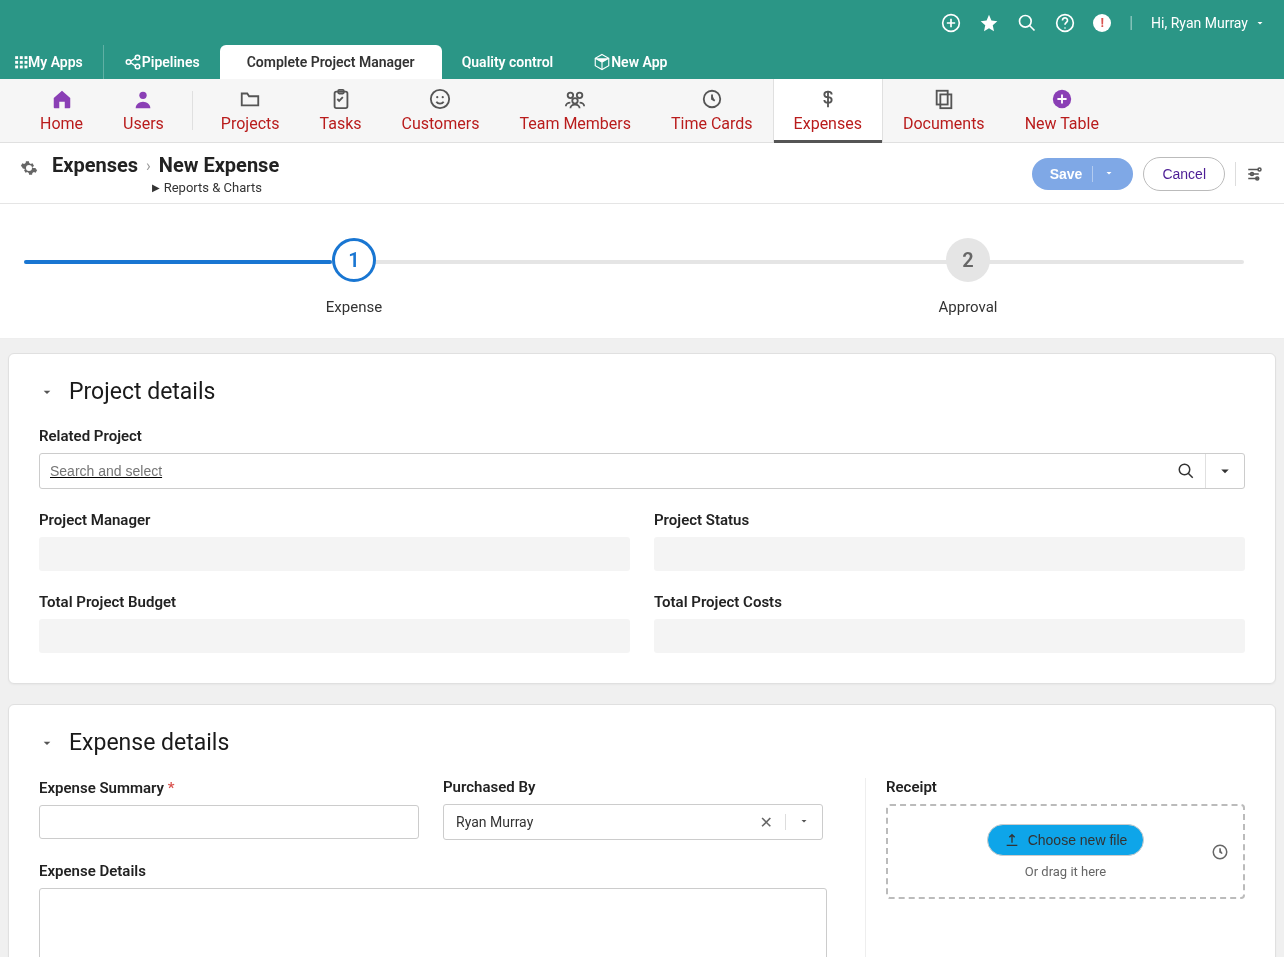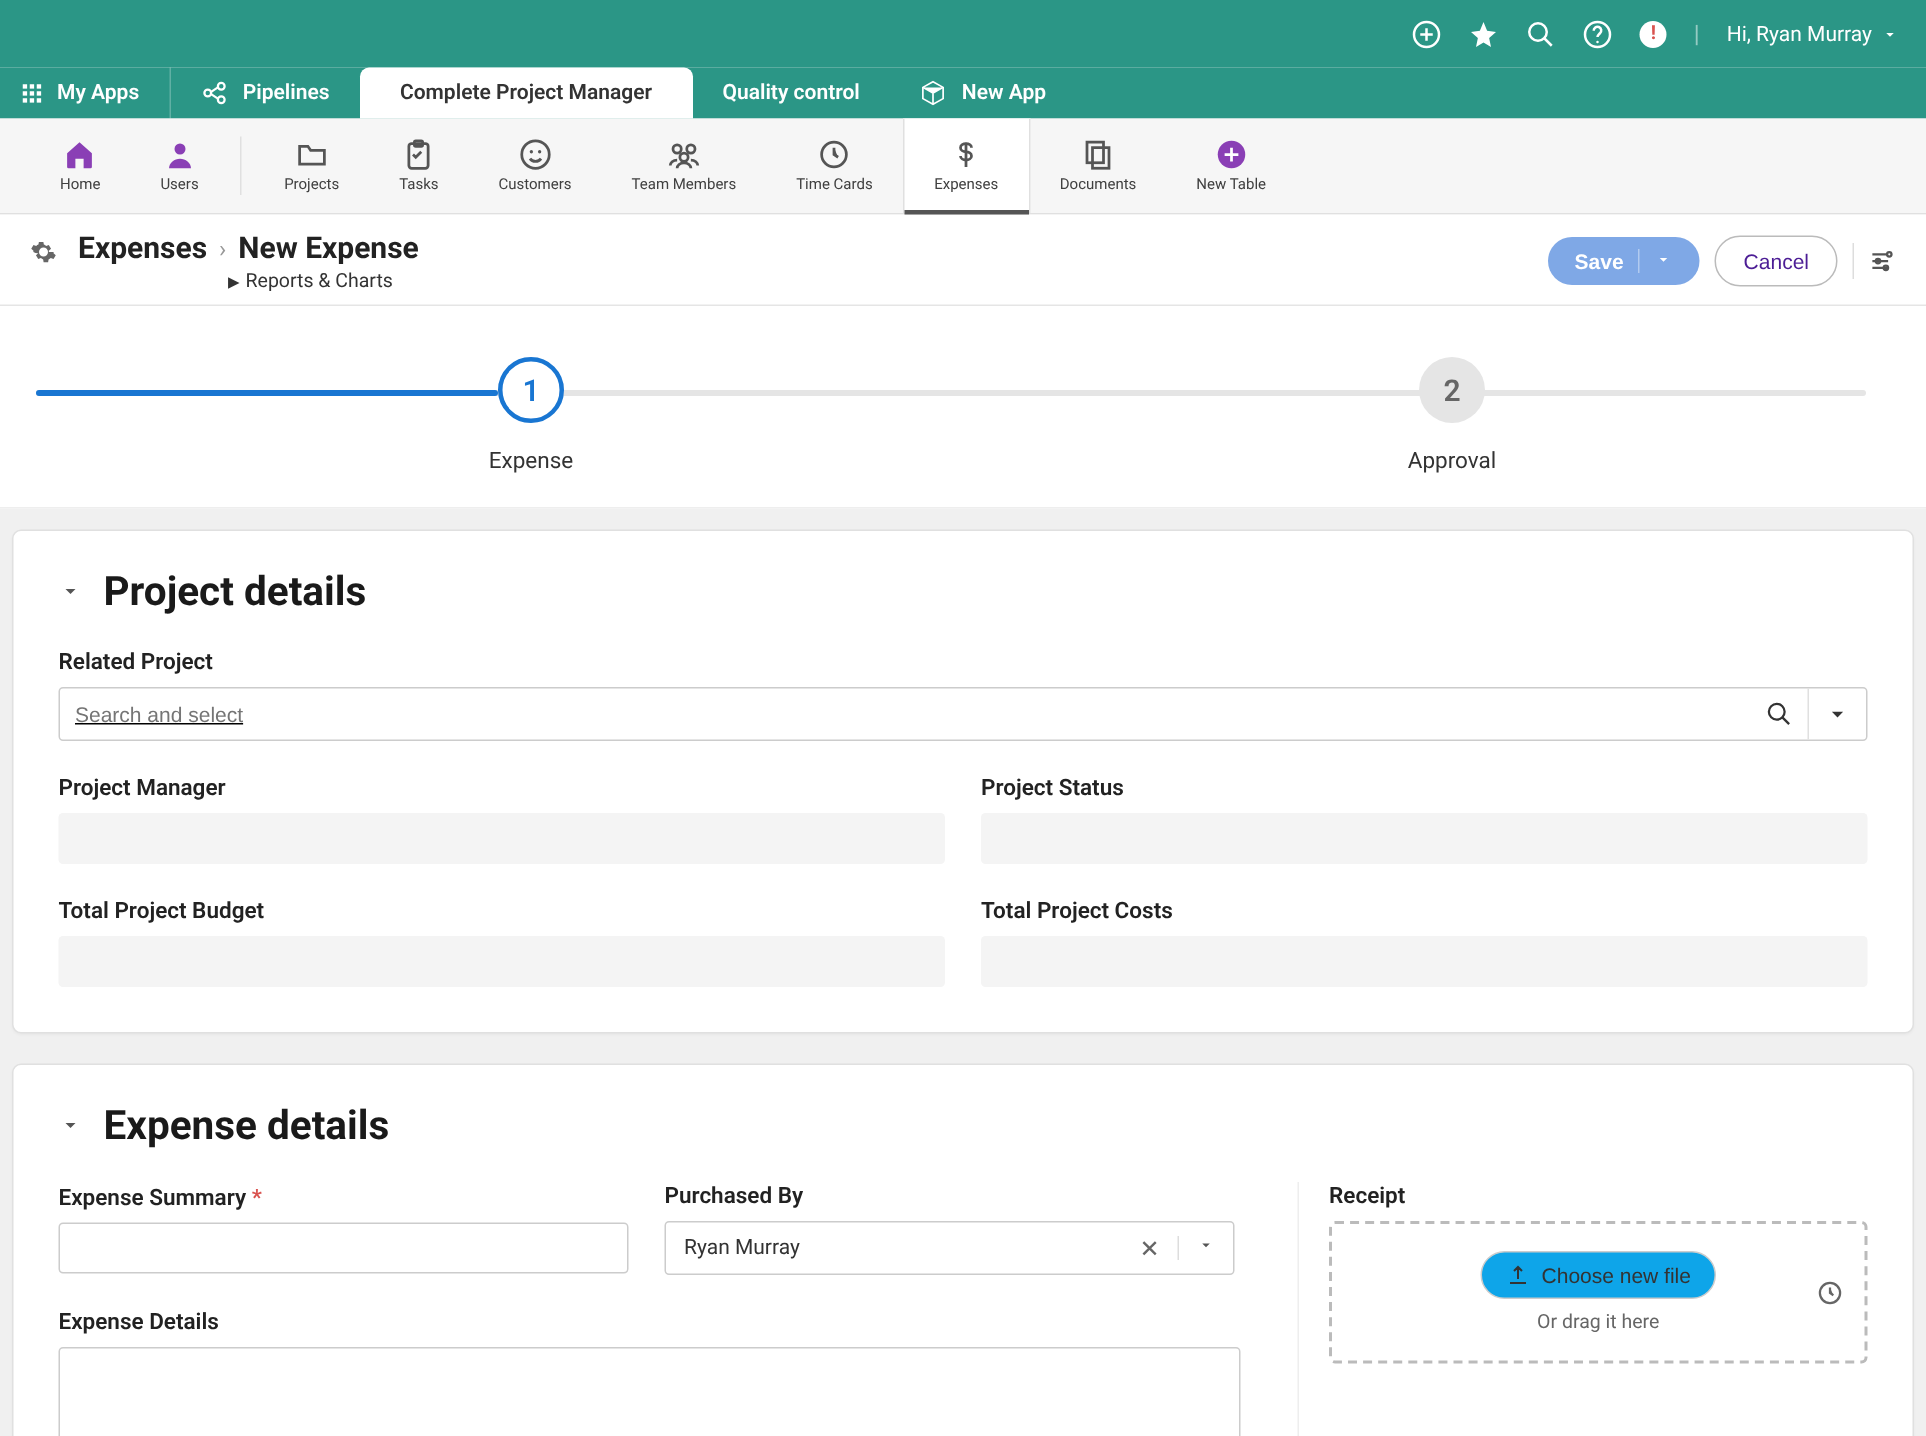--- a/index.html
+++ b/index.html
@@ -7,31 +7,31 @@
 
 
 .top-header { background: #2b9686; height: 45px; display: flex; align-items: center; justify-content: flex-end; padding: 0 18px; gap: 18px; }
 .top-header .hicon { width: 20px; height: 20px; fill: #fff; cursor: pointer; }
 .top-header .alert-badge { width: 18px; height: 18px; background: #fff; border-radius: 50%; display: flex; align-items: center; justify-content: center; color: #d9534f; font-weight: bold; font-size: 13px; }
 .top-header .greeting { color: #fff; font-size: 14px; display: flex; align-items: center; gap: 6px; }
 .top-header .divider { color: rgba(255,255,255,0.5); }
 
 
 .app-tabs { background: #2b9686; height: 34px; display: flex; align-items: flex-end; }
-.app-tabs .tab { padding: 0 20px; display: flex; align-items: center; gap: 10px; color: #fff; font-size: 14px; font-weight: 600; height: 34px; cursor: pointer; }
+.app-tabs .tab { padding: 0 20px; display: flex; align-items: center; color: #fff; font-size: 14px; font-weight: 600; height: 34px; cursor: pointer; }
 .app-tabs .tab.myapps { border-right: 1px solid rgba(255,255,255,0.25); padding-left: 14px; }
 .app-tabs .tab.active { background: #fff; color: #333; border-radius: 6px 6px 0 0; height: 34px; padding: 0 27px; }
 .app-tabs .ticon { width: 18px; height: 18px; fill: currentColor; }
 .app-tabs .grid-icon { width: 14px; height: 14px; fill: #fff; }
 
 
 .table-nav { background: #f6f6f6; border-bottom: 1px solid #e0e0e0; display: flex; align-items: stretch; height: 64px; padding-left: 20px; }
 .nav-item { display: flex; flex-direction: column; align-items: center; justify-content: center; padding: 0 20px; color: #555; cursor: pointer; gap: 4px; position: relative; }
 .nav-item .nicon { width: 22px; height: 22px; fill: #555; }
-.nav-item .nlabel { font-size: 10px; color: #404040; }
+.nav-item .nlabel { font-size: 16px; color: #b91c1c; }
 .nav-item.purple .nicon { fill: #8a3fb5; }
 .nav-item.active { background: #fff; border-left: 1px solid #e0e0e0; border-right: 1px solid #e0e0e0; }
 .nav-item.active::after { content:""; position:absolute; bottom:-1px; left:0; right:0; height:3px; background:#555; }
 .nav-sep { width: 1px; background: #e0e0e0; margin: 12px 8px; }
 
 
 .page-header { background: #fff; border-bottom: 1px solid #e5e5e5; padding: 10px 20px 8px 20px; display: flex; align-items: center; justify-content: space-between; }
 .page-header .left { display: flex; align-items: flex-start; gap: 14px; }
 .gear-icon { width: 18px; height: 18px; fill: #666; margin-top: 6px; cursor: pointer; }
 .breadcrumb { display: flex; flex-direction: column; }
@@ -59,21 +59,21 @@
 .step-labels { position: relative; margin-top: 18px; height: 20px; }
 .step-label { position: absolute; transform: translateX(-50%); font-size: 15px; color: #333; }
 .step-label.l1 { left: 330px; }
 .step-label.l2 { left: 944px; }
 
 
 .content { padding: 14px 8px; }
 .card { background: #fff; border: 1px solid #e0e0e0; border-radius: 6px; margin-bottom: 20px; padding: 24px 30px 30px; box-shadow: 0 1px 2px rgba(0,0,0,0.04); }
 .card-head { display: flex; align-items: center; gap: 14px; margin-bottom: 22px; }
 .chev-down { width: 16px; height: 16px; fill: #555; }
-.card-title { font-size: 27px; font-weight: 700; color: #1a1a1a; }
+.card-title { font-size: 23px; font-weight: 400; color: #1a1a1a; }
 
 .field-label { font-size: 15px; font-weight: 600; color: #222; margin-bottom: 8px; display: block; }
 .req { color: #d9534f; }
 
 .search-select { border: 1px solid #ccc; border-radius: 3px; display: flex; align-items: center; height: 36px; margin-bottom: 22px; }
 .search-select input { flex: 1; border: none; padding: 0 10px; font-size: 14px; outline: none; text-decoration: underline; }
 .search-select .ss-icon { padding: 0 10px; border-left: 1px solid #e0e0e0; height:100%; display:flex; align-items:center; }
 .search-select .ss-icon.first { border-left:none; }
 .search-select svg { width: 18px; height: 18px; fill: #333; }
 

